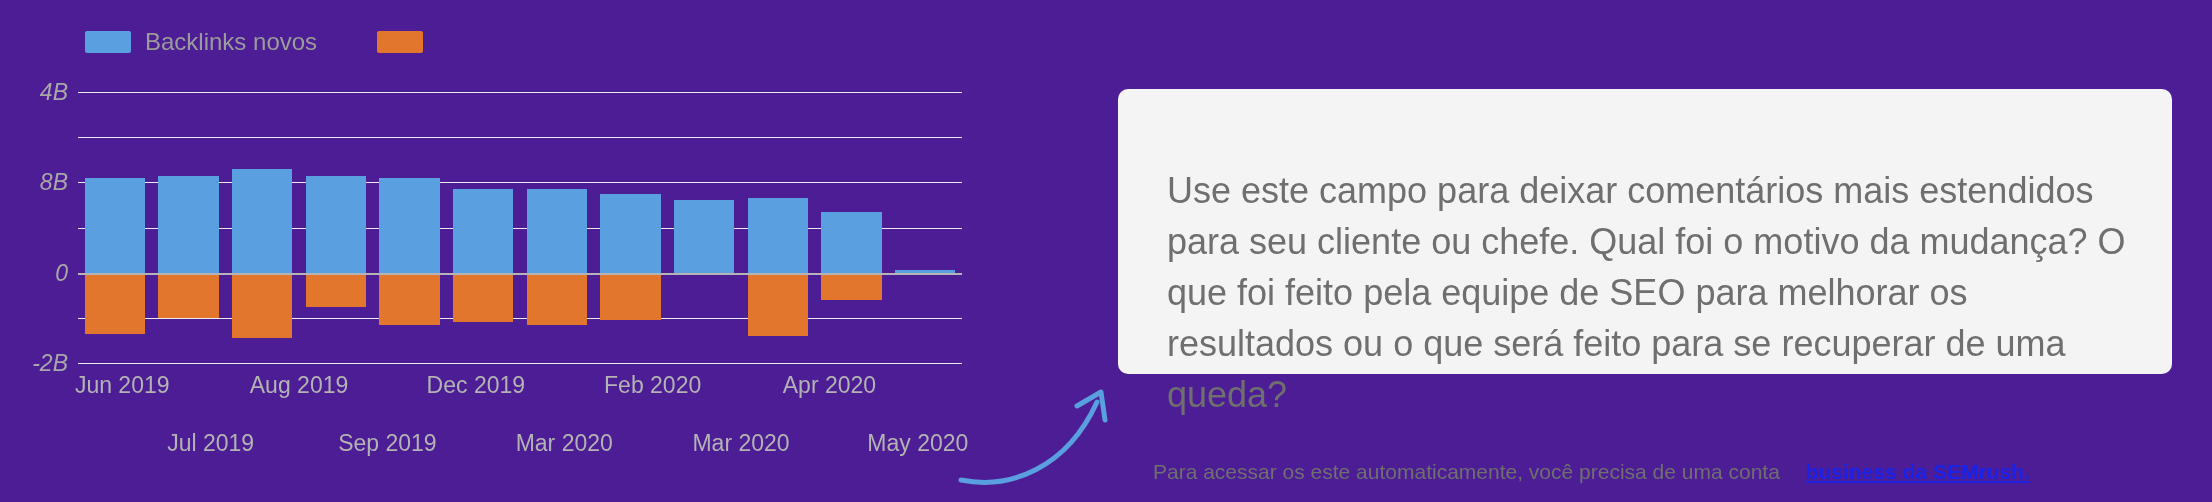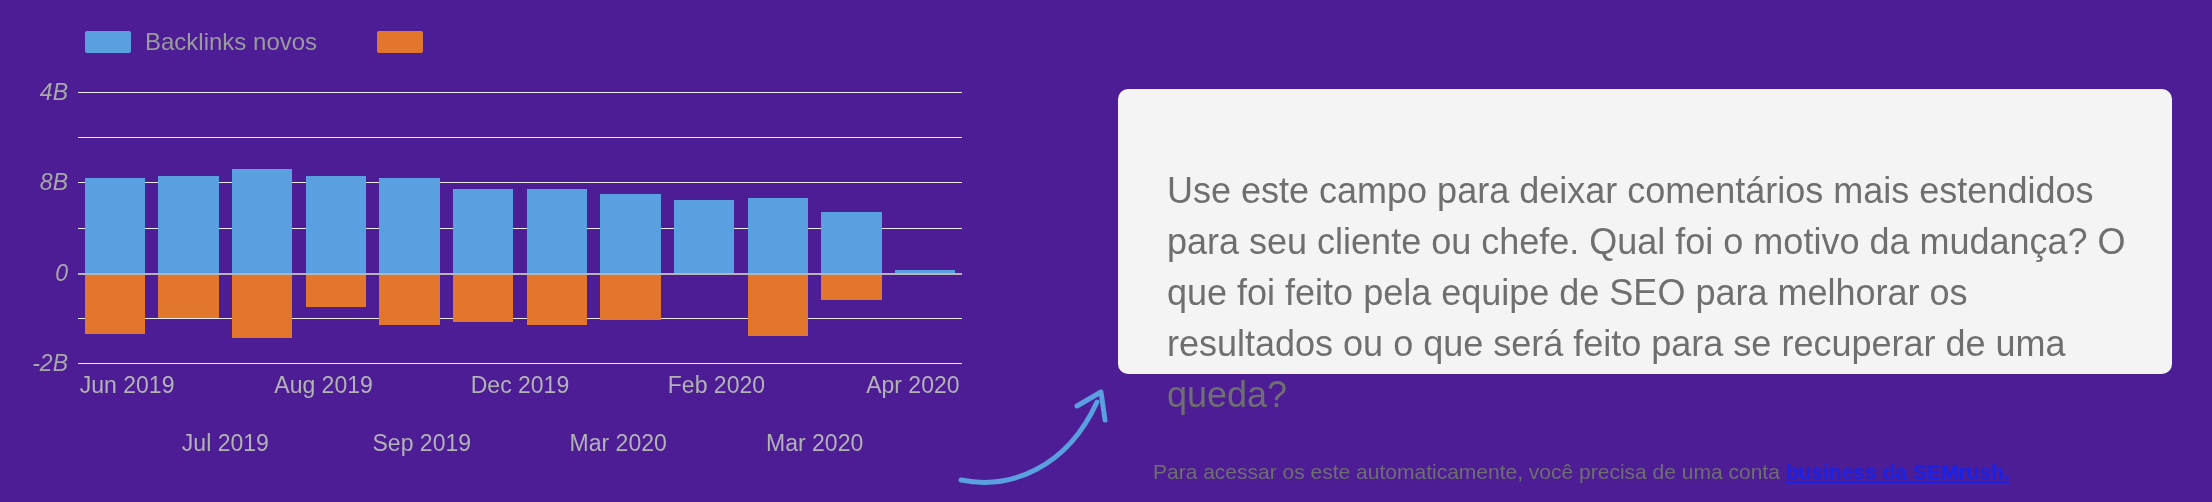--- a/index.html
+++ b/index.html
@@ -150,20 +150,21 @@
   #comment-note {
     font-size: 21px;
     line-height: 1.4;
     color: #6f6f6f;
     margin: 36px 0 0 0;
   }
   #comment-link {
     color: #1a22e8;
     text-decoration: underline;
     font-weight: 600;
+    margin-left: 20px;
   }
 </style>
 </head>
 <body>
 
 <div id="page">
 
   <div id="chart-panel">
 
     <div id="legend">
@@ -262,20 +263,23 @@
         </div>
         <div class="xslot">
           <span class="xlabel row0">Feb 2020</span>
         </div>
         <div class="xslot">
           <span class="xlabel row1">Mar 2020</span>
         </div>
         <div class="xslot">
           <span class="xlabel row0">Apr 2020</span>
         </div>
+        <div class="xslot">
+          <span class="xlabel row1">May 2020</span>
+        </div>
       </div>
 
     <svg id="arrow" viewBox="0 0 190 120" fill="none" xmlns="http://www.w3.org/2000/svg">
       <path d="M6 108 C 55 118, 112 96, 142 30" stroke="#5a9fe0" stroke-width="5" stroke-linecap="round" fill="none"></path>
       <path d="M122 34 L 146 20 L 150 48" stroke="#5a9fe0" stroke-width="5" stroke-linecap="round" stroke-linejoin="round" fill="none"></path>
     </svg>
   </div>
 
   <div id="comment-panel">
     <div id="comment-inner">

